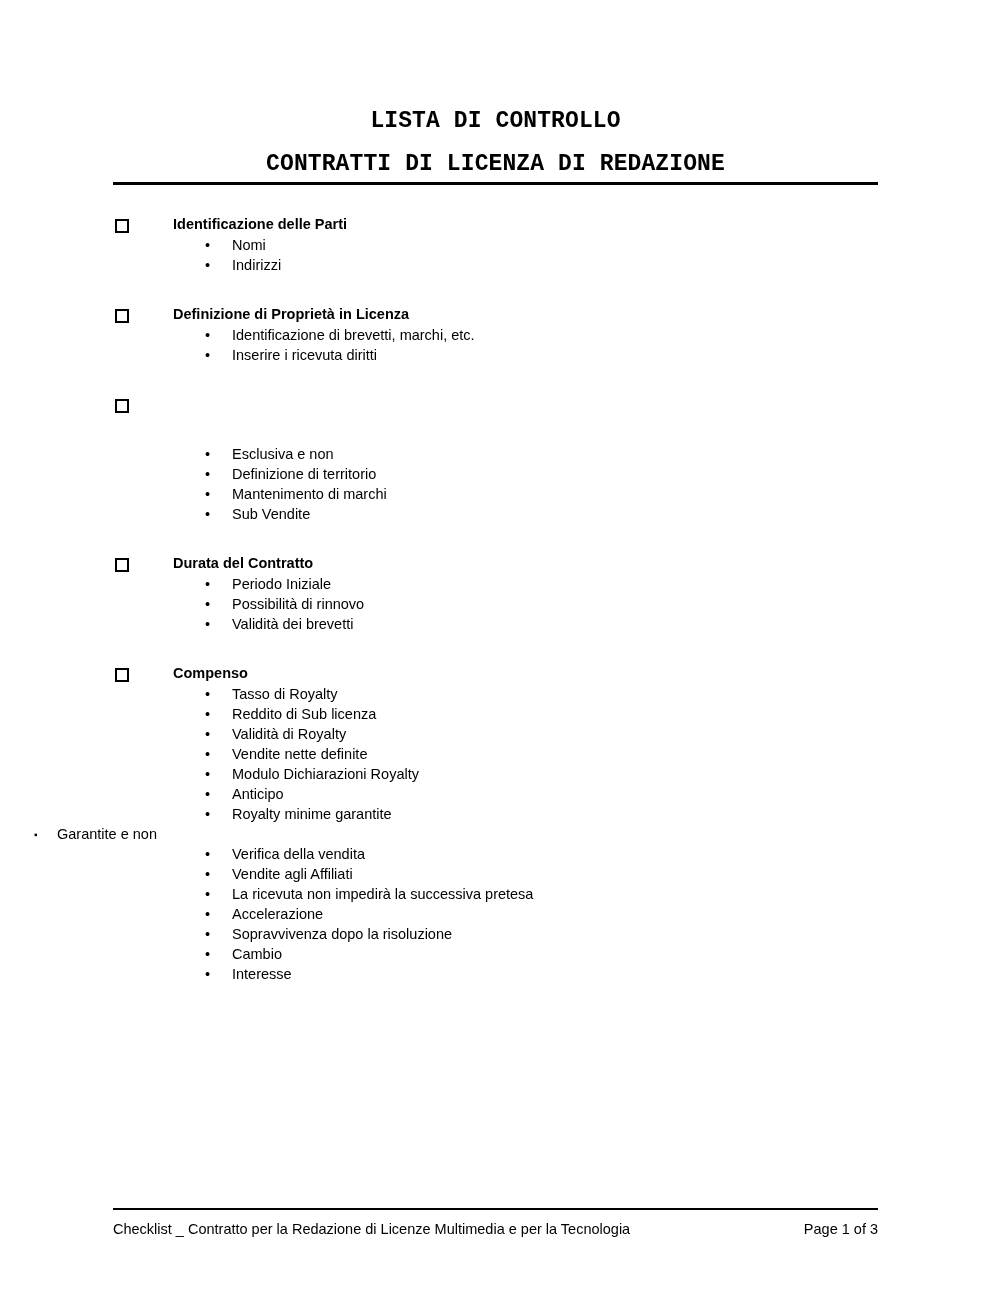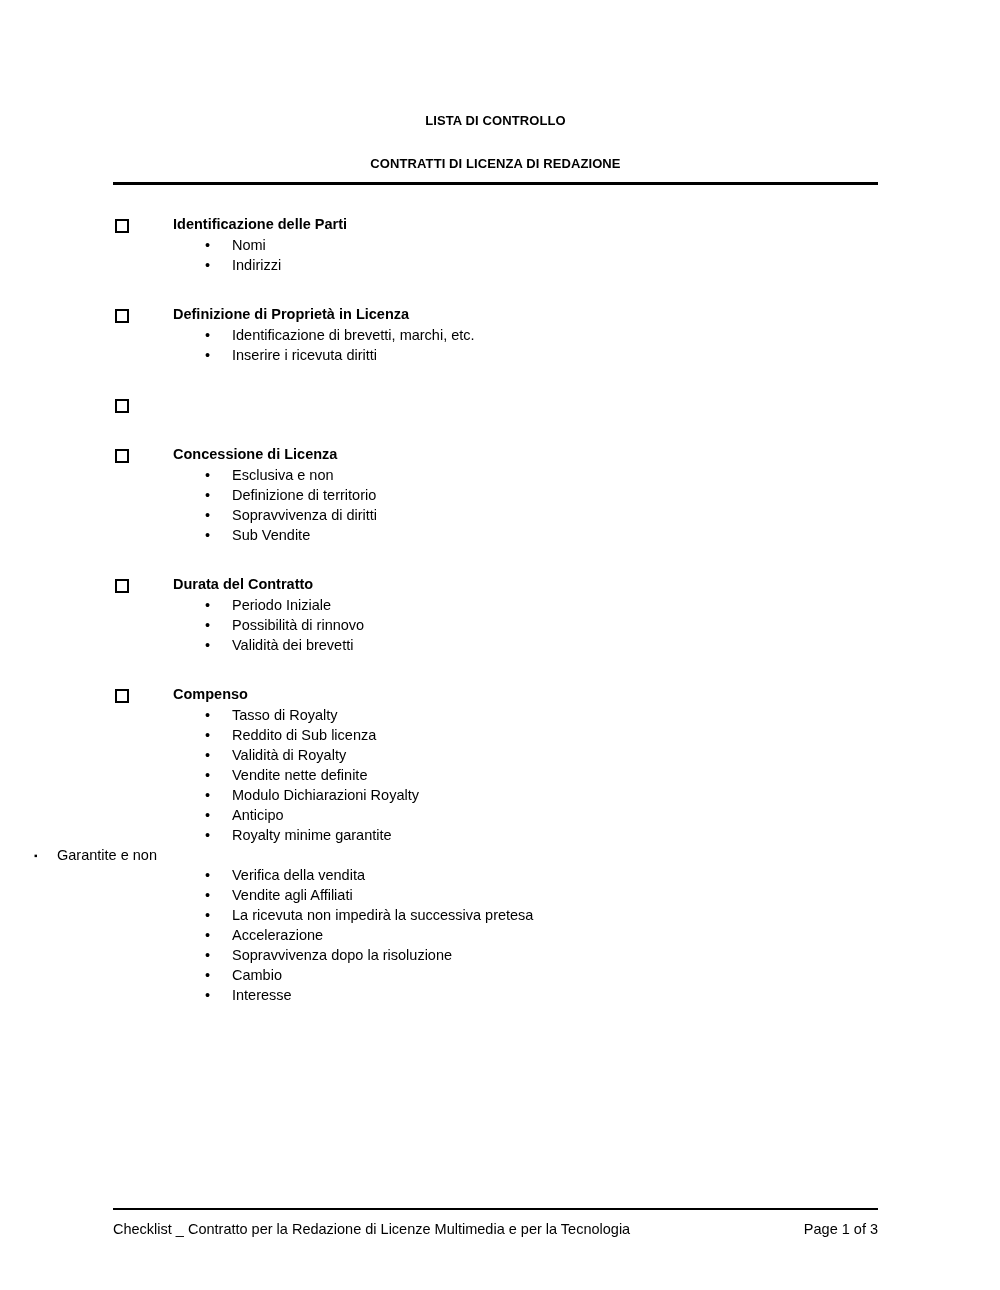--- a/index.html
+++ b/index.html
@@ -22,24 +22,25 @@
 
   
   .doc-header {
     position: absolute;
     left: 113px;
     top: 108px;
     width: 765px;
     text-align: center;
   }
   .title-line {
-    font-size: 13px;
+    font-size: 23px;
     font-weight: bold;
     letter-spacing: 0.1px;
     line-height: 26px;
+    font-family: Liberation Mono, monospace;
   }
   .title-line.second {
     margin-top: 17px;
   }
   .header-rule {
     position: absolute;
     left: 113px;
     top: 182px;
     width: 765px;
     height: 3px;
@@ -172,28 +173,24 @@
           <li><span class="marker">•</span><span>Identificazione di brevetti, marchi, etc.</span></li>
           <li><span class="marker">•</span><span>Inserire i ricevuta diritti</span></li>
         </ul>
       </div>
       <div class="section">
         <div class="section-head">
           <span class="checkbox"></span>
         </div>
       </div>
       <div class="section">
-        <div class="section-head">
-          <span class="checkbox"></span>
-          <div class="section-title">Concessione di Licenza</div>
-        </div>
         <ul class="bullets">
           <li><span class="marker">•</span><span>Esclusiva e non</span></li>
           <li><span class="marker">•</span><span>Definizione di territorio</span></li>
-          <li><span class="marker">•</span><span>Sopravvivenza di diritti</span></li>
+          <li><span class="marker">•</span><span>Mantenimento di marchi</span></li>
           <li><span class="marker">•</span><span>Sub Vendite</span></li>
         </ul>
       </div>
       <div class="section">
         <div class="section-head">
           <span class="checkbox"></span>
           <div class="section-title">Durata del Contratto</div>
         </div>
         <ul class="bullets">
           <li><span class="marker">•</span><span>Periodo Iniziale</span></li>

